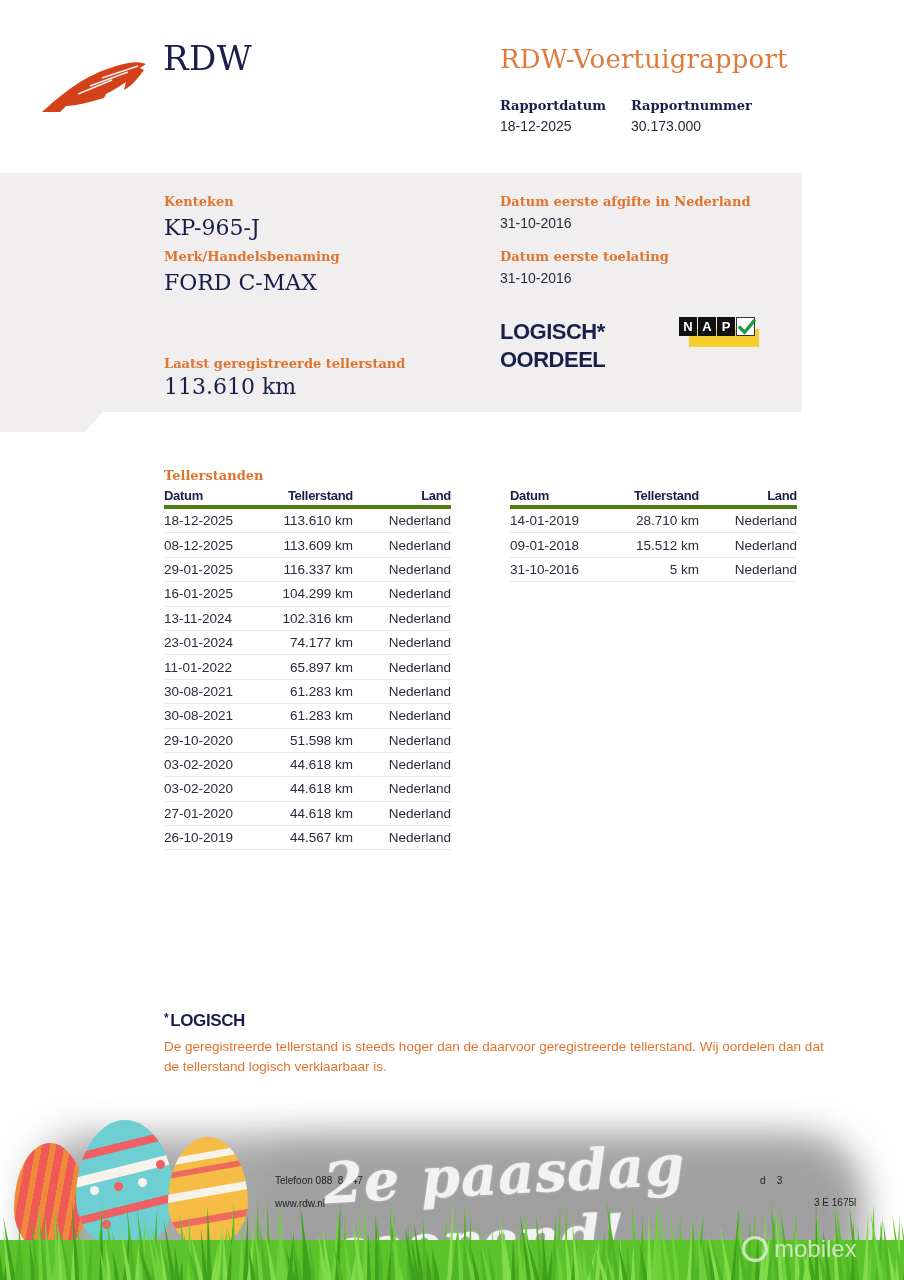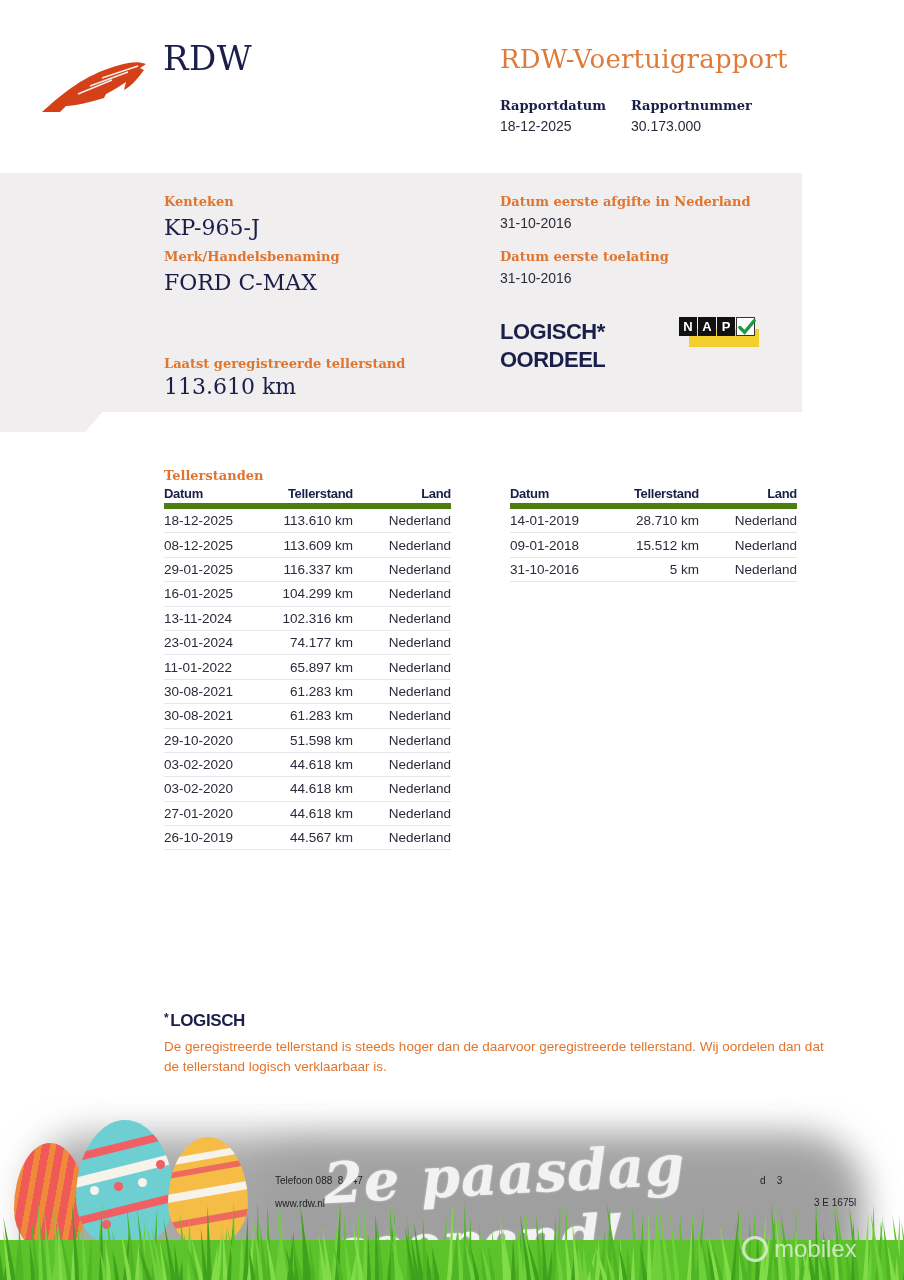--- a/index.html
+++ b/index.html
@@ -33,21 +33,21 @@
 
     .nap { position: absolute; left: 679px; top: 316px; width: 82px; height: 32px; }
     .nap .yellow { position: absolute; left: 10px; top: 13px; width: 70px; height: 18px; background: #f4cf2e; }
     .nap .box { position: absolute; top: 1px; width: 18px; height: 19px; background: #111; color: #fff;
                 font-size: 13px; font-weight: bold; text-align: center; line-height: 19px; font-family: "Liberation Sans", sans-serif; }
     .nap .chk { position: absolute; top: 1px; left: 57px; width: 19px; height: 19px; background: #fff; border: 1px solid #333; }
 
     
     .section-title { position: absolute; left: 164px; top: 468px; font-size: 13px; color: #e0752f; }
     .tbl { position: absolute; width: 287px; }
-    .tbl .thead { display: flex; height: 22px; border-bottom: 6px solid #4d7c0f; font-size: 13px; font-weight: bold; color: #1a1f4a; align-items: flex-end; padding-bottom: 2px; letter-spacing: -0.3px; }
+    .tbl .thead { display: flex; height: 22px; border-bottom: 4px solid #4d7c0f; font-size: 13px; font-weight: bold; color: #1a1f4a; align-items: flex-end; padding-bottom: 2px; letter-spacing: -0.3px; }
     .tbl .row { display: flex; height: 24.4px; align-items: center; border-bottom: 1px solid #e6e6ea; font-size: 13.5px; color: #2a2b3a; }
     .c1 { width: 100px; text-align: left; }
     .c2 { width: 89px; text-align: right; }
     .c3 { flex: 1; text-align: right; }
     .tbl-left { left: 164px; top: 487px; }
     .tbl-right { left: 510px; top: 487px; }
 
     
     .fn-title { position: absolute; left: 164px; top: 1011px; font-size: 17px; font-weight: bold; color: #1a1f4a; letter-spacing: -0.4px; }
     .fn-title .ast { font-size: 12px; vertical-align: 4px; margin-right: 2px; }

